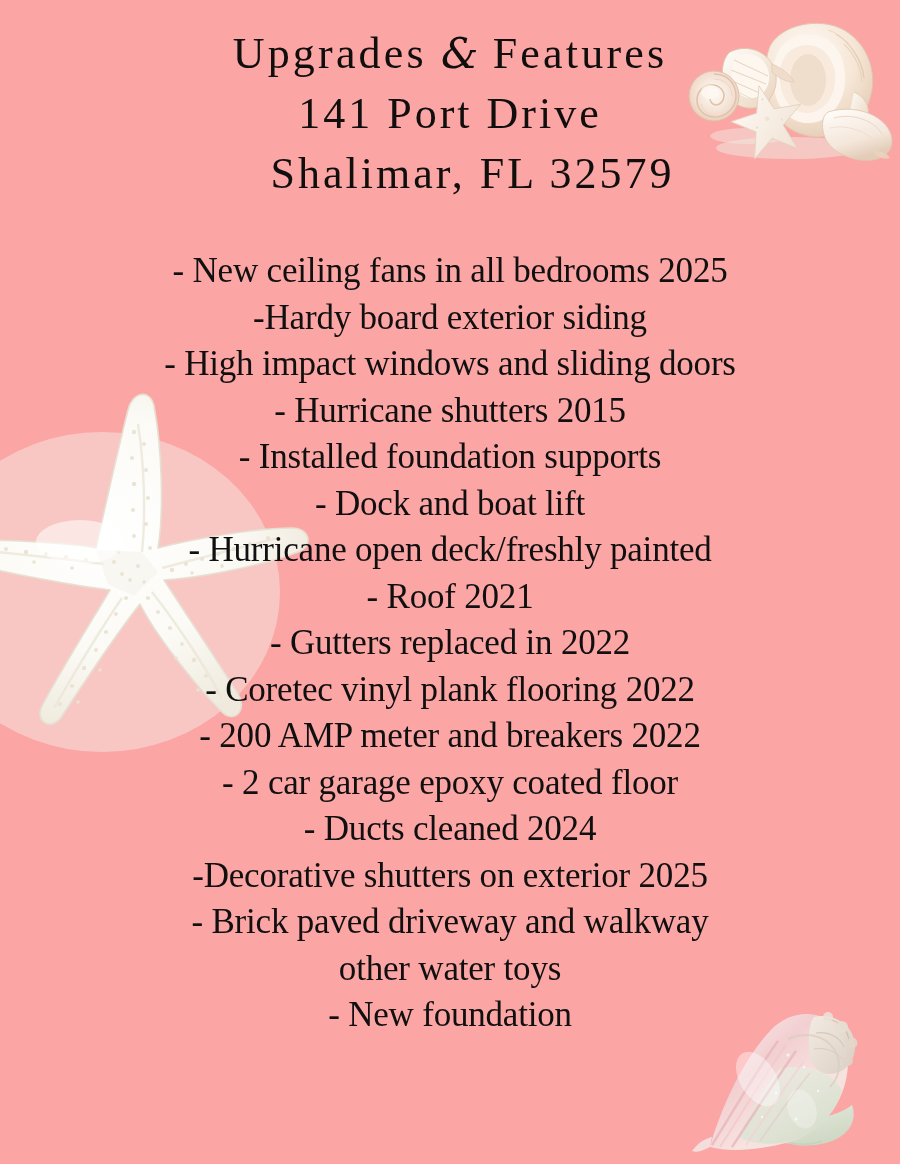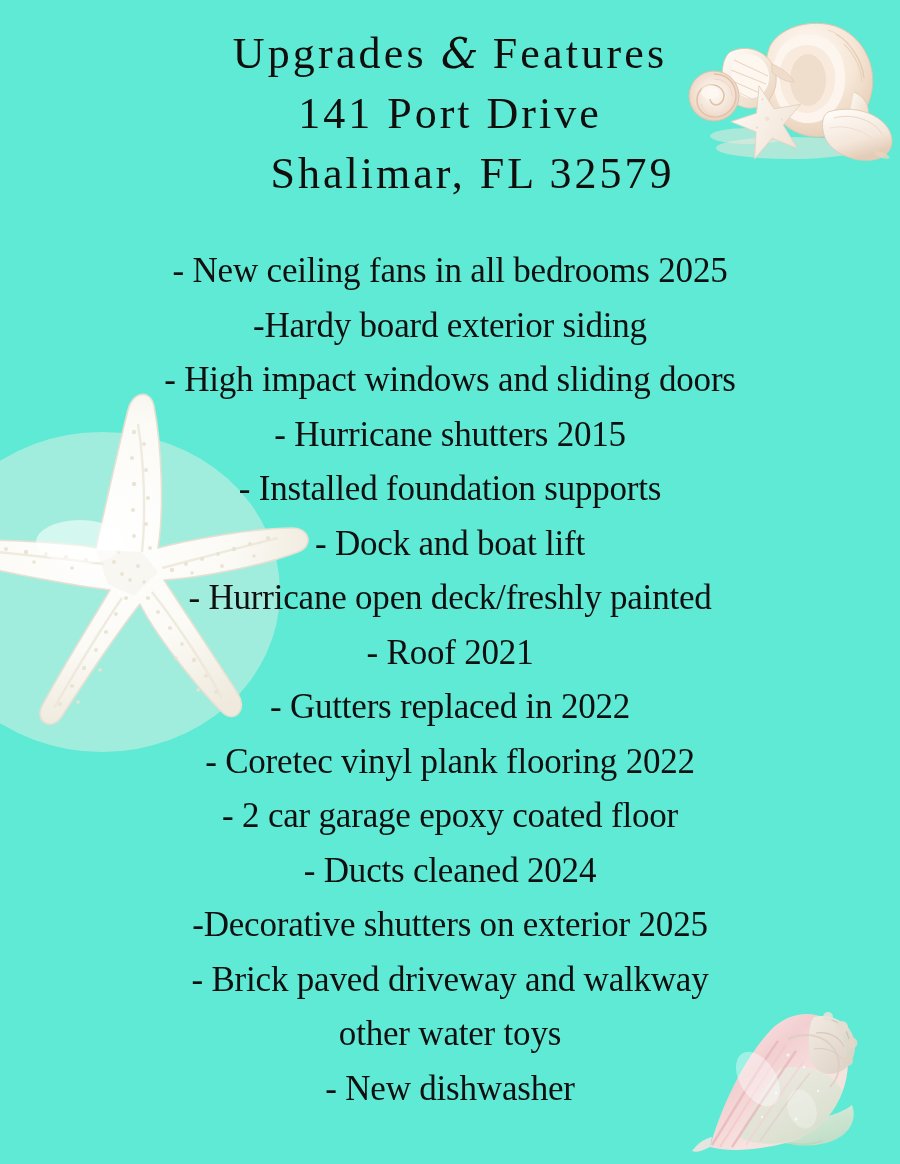--- a/index.html
+++ b/index.html
@@ -8,21 +8,21 @@
     background: #ffffff;
   }
   body {
     font-family: "Liberation Serif", "DejaVu Serif", serif;
   }
 
   #flyer {
     position: relative;
     width: 900px;
     height: 1164px;
-    background: #5eead4;
+    background: #fca5a5;
     overflow: hidden;
   }
 
   
   .decor-layer {
     position: absolute;
     inset: 0;
     pointer-events: none;
     z-index: 0;
   }
@@ -85,21 +85,20 @@
   .list-block {
     margin-top: 44px;
   }
   .list-item {
     font-family: "Liberation Serif", "DejaVu Serif", serif;
     font-size: 35px;
     line-height: 46.5px;
     letter-spacing: -0.2px;
     color: #111010;
     white-space: nowrap;
-    margin-top: 8px;
   }
   .list-item .amp-body {
     font-family: "DejaVu Serif", "Liberation Serif", serif;
     font-style: italic;
     font-size: 34px;
   }
 </style>
 </head>
 <body>
 
@@ -371,22 +370,23 @@
       <div class="list-item">- New ceiling fans in all bedrooms 2025</div>
       <div class="list-item">-Hardy board exterior siding</div>
       <div class="list-item">- High impact windows and sliding doors</div>
       <div class="list-item">- Hurricane shutters 2015</div>
       <div class="list-item">- Installed foundation supports</div>
       <div class="list-item">- Dock and boat lift</div>
       <div class="list-item">- Hurricane open deck/freshly painted</div>
       <div class="list-item">- Roof 2021</div>
       <div class="list-item">- Gutters replaced in 2022</div>
       <div class="list-item">- Coretec vinyl plank flooring 2022</div>
+      <div class="list-item">- 200 AMP meter and breakers 2022</div>
       <div class="list-item">- 2 car garage epoxy coated floor</div>
       <div class="list-item">- Ducts cleaned 2024</div>
       <div class="list-item">-Decorative shutters on exterior 2025</div>
       <div class="list-item">- Brick paved driveway and walkway</div>
       <div class="list-item">other water toys</div>
-      <div class="list-item">- New dishwasher</div>
+      <div class="list-item">- New foundation</div>
     </div>
 
   </div>
 </div>
 
 </body></html>

